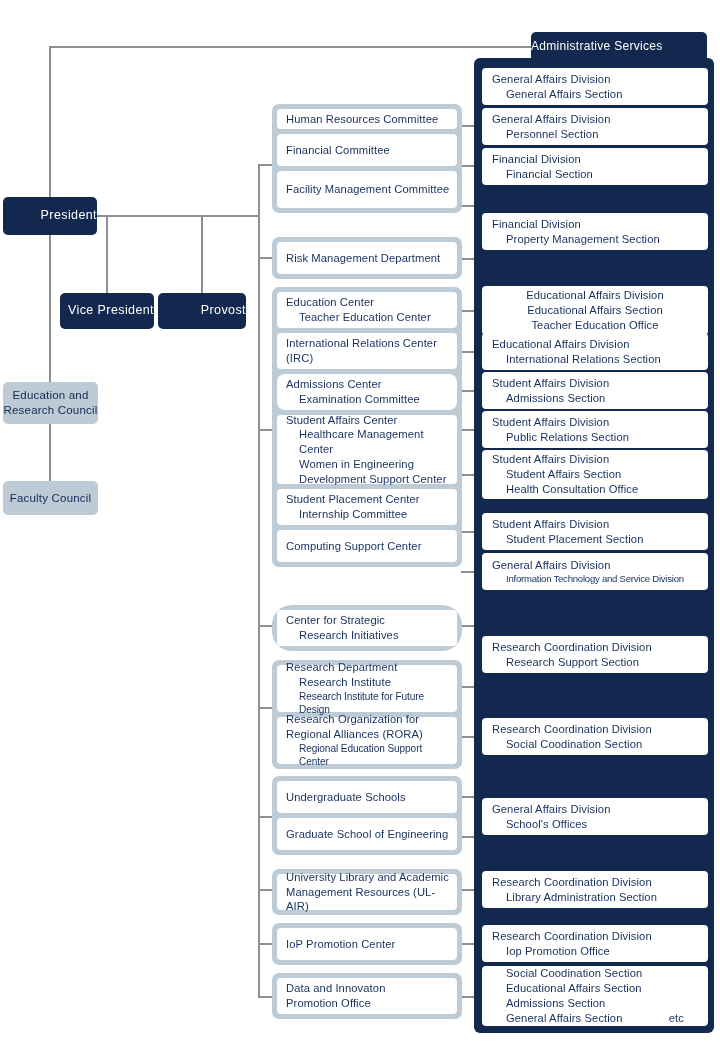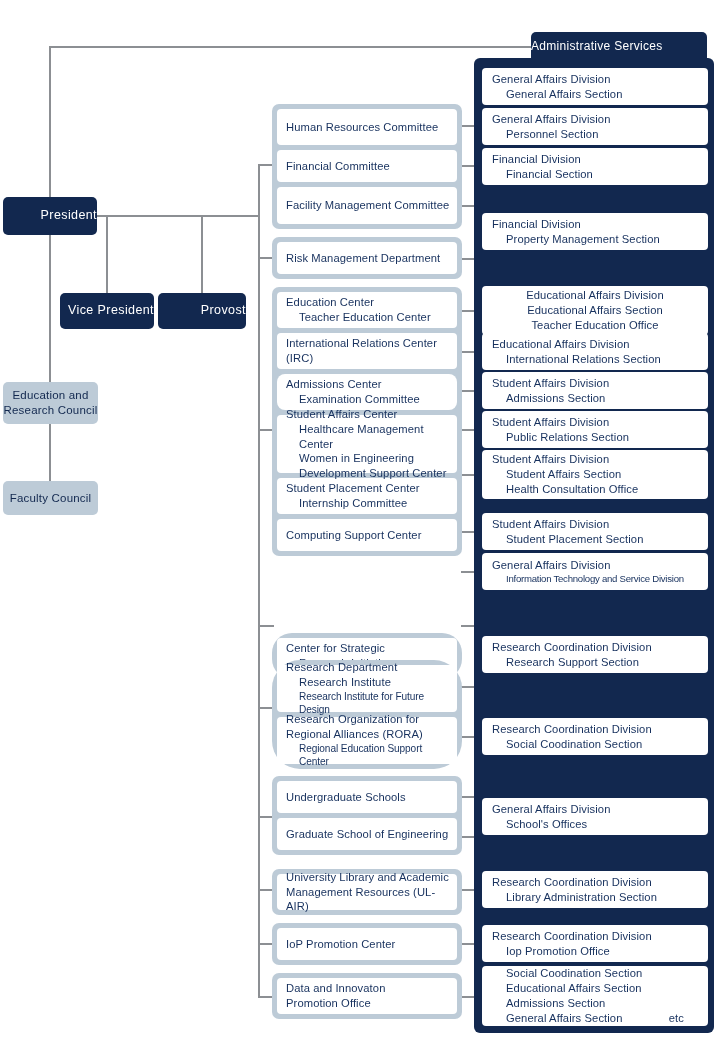--- a/index.html
+++ b/index.html
@@ -309,21 +309,21 @@
     <span class="indent">Social Coodination Section</span>
     <span class="indent">Educational Affairs Section</span>
     <span class="indent">Admissions Section</span>
     <span class="etc-row">
       <span>General Affairs Section</span>
       <span>etc</span>
     </span>
   </div>
 
   <div class="mid-group" style="top:104px;">
-    <div class="mid-item" style="height:36px;">
+    <div class="mid-item" style="height:20px;">
       <span class="l1">Human Resources Committee</span>
     </div>
     <div class="mid-item" style="height:32px;">
       <span class="l1">Financial Committee</span>
     </div>
     <div class="mid-item" style="height:37px;">
       <span class="l1">Facility Management Committee</span>
     </div>
   </div>
 
@@ -339,43 +339,43 @@
       <span class="l2">Teacher Education Center</span>
     </div>
     <div class="mid-item" style="height:36px;">
       <span class="l1">International Relations Center</span>
       <span>(IRC)</span>
     </div>
     <div class="mid-item" style="height:36px;border-radius:8px;">
       <span class="l1">Admissions Center</span>
       <span class="l2">Examination Committee</span>
     </div>
-    <div class="mid-item" style="height:58px;">
+    <div class="mid-item" style="height:69px;">
       <span class="l1">Student Affairs Center</span>
       <span class="l2">Healthcare Management Center</span>
       <span class="l3">Women in Engineering</span>
       <span class="l3">Development Support Center</span>
     </div>
     <div class="mid-item" style="height:36px;">
       <span class="l1">Student Placement Center</span>
       <span class="l2">Internship Committee</span>
     </div>
     <div class="mid-item" style="height:32px;">
       <span class="l1">Computing Support Center</span>
     </div>
   </div>
 
-  <div class="mid-group" style="top:633px;border-radius:20px;">
+  <div class="mid-group" style="top:605px;border-radius:20px;">
     <div class="mid-item" style="height:36px;">
       <span class="l1">Center for Strategic</span>
       <span class="l2">Research Initiatives</span>
     </div>
   </div>
 
-  <div class="mid-group" style="top:660px;border-radius:28px;">
+  <div class="mid-group" style="top:660px;">
     <div class="mid-item" style="height:47px;">
       <span class="l1">Research Department</span>
       <span class="l2">Research Institute</span>
       <span class="l3 small">Research Institute for Future Design</span>
     </div>
     <div class="mid-item" style="height:47px;">
       <span class="l1">Research Organization for</span>
       <span>Regional Alliances (RORA)</span>
       <span class="l3 small">Regional Education Support Center</span>
     </div>

